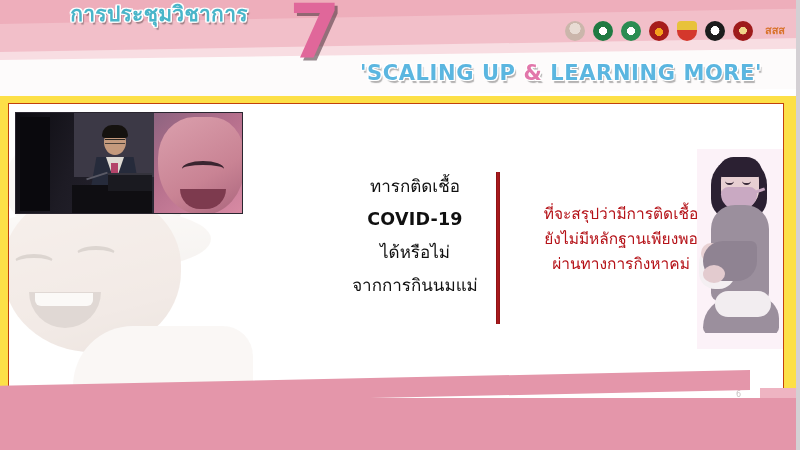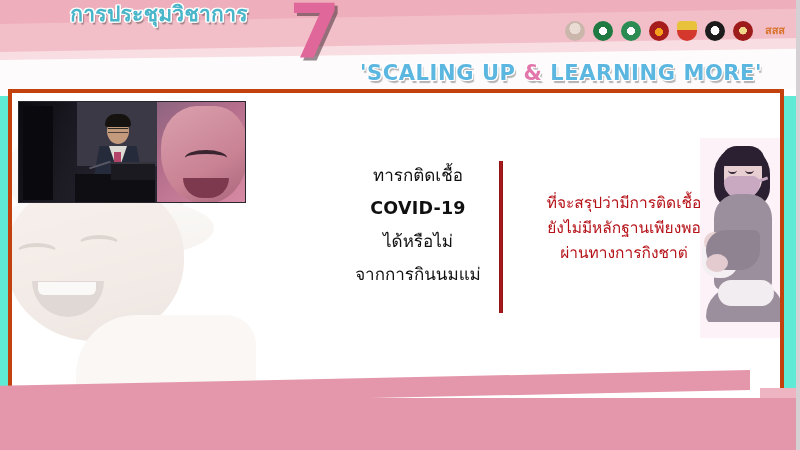--- a/index.html
+++ b/index.html
@@ -6,21 +6,21 @@
   html, body {
     width: 800px; height: 450px;
     font-family: "Liberation Sans", "DejaVu Sans", sans-serif;
     background: #ffffff;
     overflow: hidden;
   }
 
   #slide {
     position: relative;
     width: 800px; height: 450px;
-    background: #5eead4;
+    background: #fde047;
     overflow: hidden;
   }
 
   
   .header {
     position: absolute;
     left: 0; top: 0;
     width: 800px; height: 96px;
     background: #ffffff;
     overflow: hidden;
@@ -148,24 +148,24 @@
     font-weight: bold;
     font-size: 11px;
     color: #d9722a;
     line-height: 12px;
     text-align: center;
   }
 
   
   .slide-body {
     position: absolute;
-    left: 8px; top: 89px;
+    left: 8px; top: 103px;
     width: 776px; height: 345px;
     background: #ffffff;
-    border: 4px solid #c2410c;
+    border: 1px solid #c2410c;
     overflow: hidden;
   }
 
   
   .bg-child {
     position: absolute;
     left: -6px; top: 10px;
     width: 252px; height: 292px;
     opacity: 0.30;
     overflow: hidden;
@@ -611,21 +611,21 @@
       <div class="il-baby"></div>
       <div class="il-baby-head"></div>
       <div class="il-arm"></div>
       <div class="il-hand"></div>
       <div class="il-floor"></div>
     </div>
 
     <div class="answer">
       <div class="a-line">ที่จะสรุปว่ามีการติดเชื้อ</div>
       <div class="a-line">ยังไม่มีหลักฐานเพียงพอ</div>
-      <div class="a-line">ผ่านทางการกิงชาต่</div>
+      <div class="a-line">ผ่านทางการกิงหาคม่</div>
     </div>
 
     <div class="page-num">6</div>
   </div>
 
   <div class="footer-skew"></div>
   <div class="footer-light"></div>
   <div class="footer-band"></div>
   <div class="right-edge"></div>
 </div>

